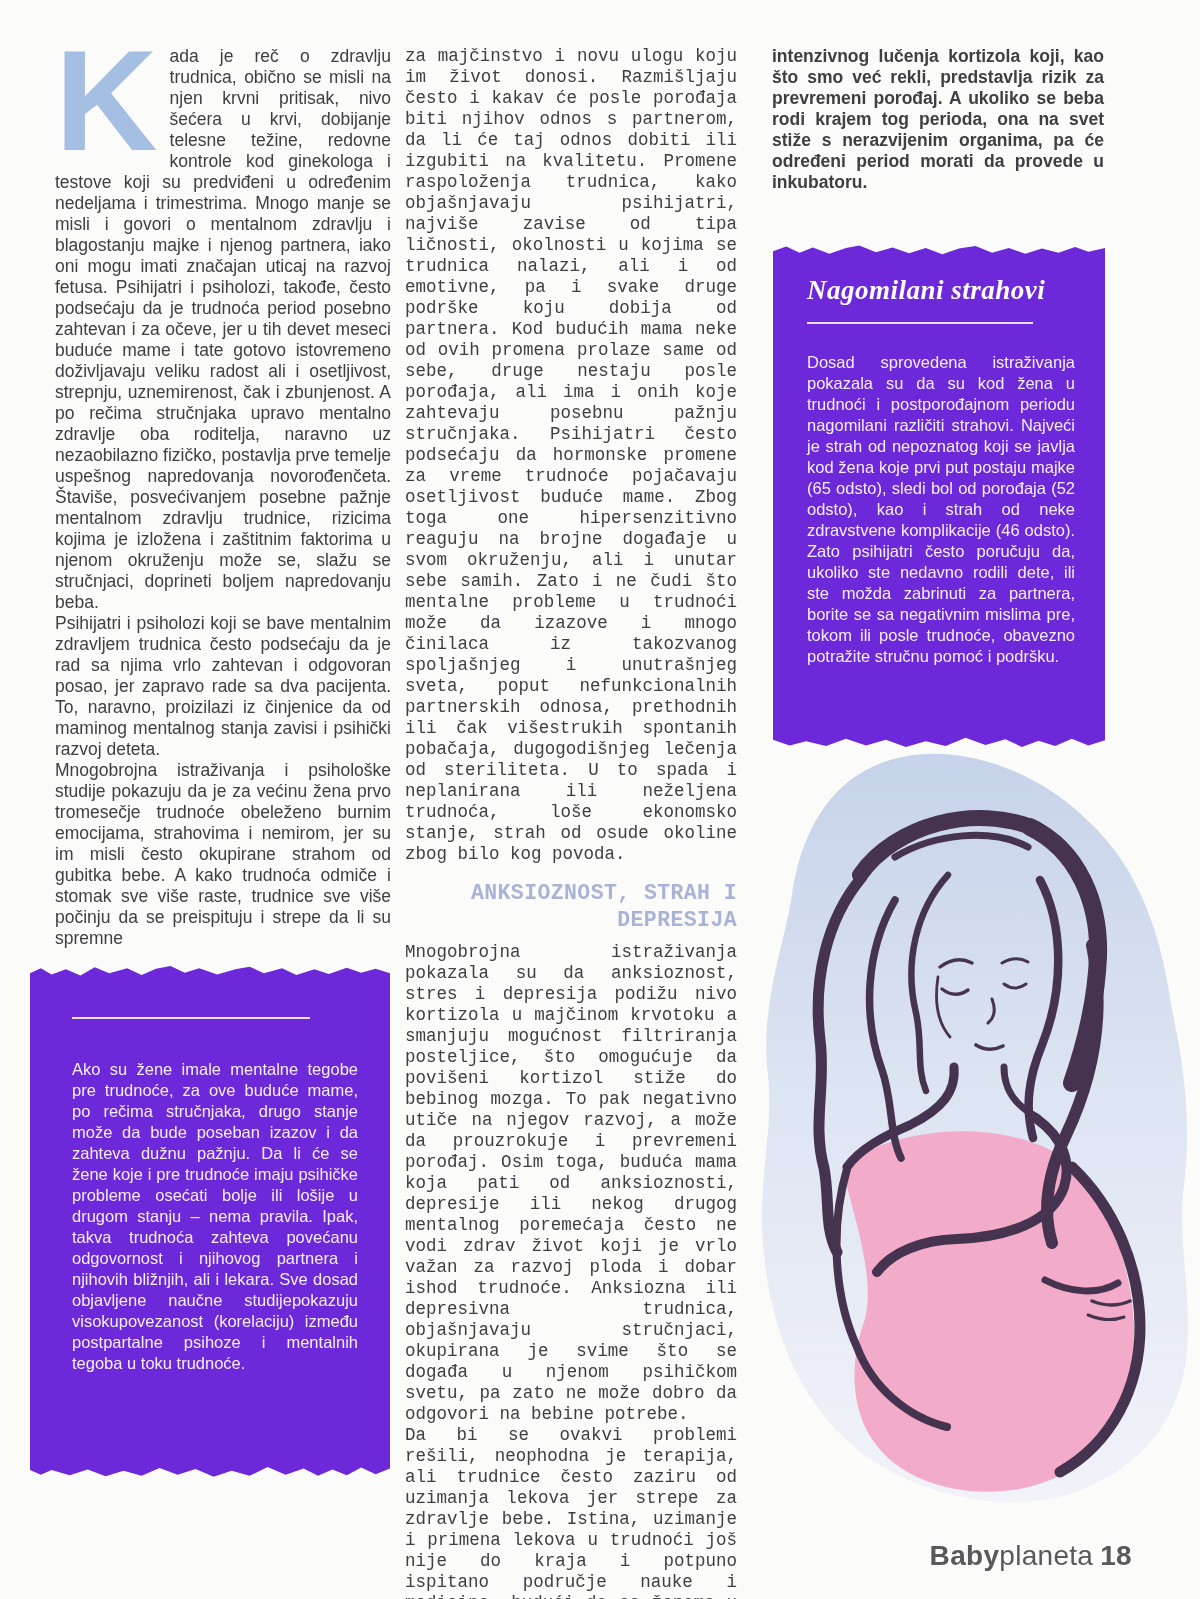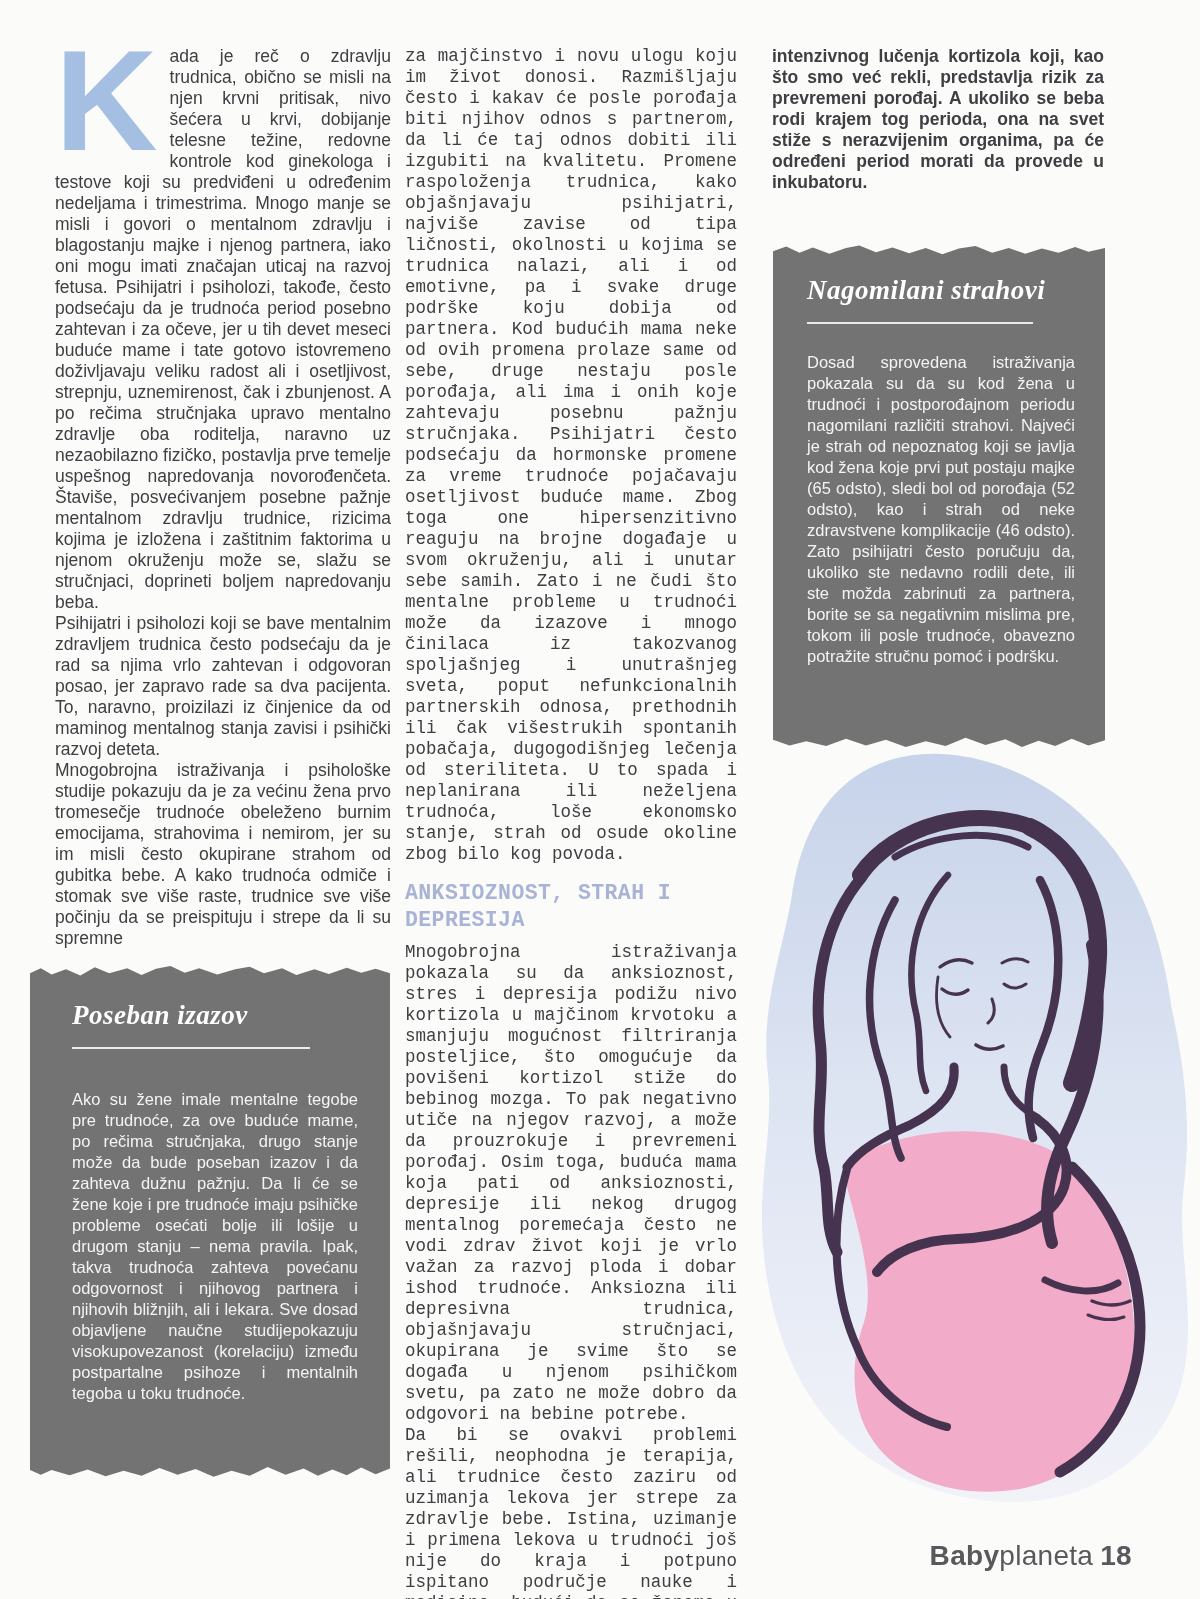--- a/index.html
+++ b/index.html
@@ -3,22 +3,22 @@
 <meta charset="utf-8">
 <style>
   html,body{margin:0;padding:0;background:#ffffff;}
   .page{position:relative;width:1200px;height:1599px;background:#fbfbfa;overflow:hidden;
         font-family:"Liberation Sans",sans-serif;}
   .col{position:absolute;text-align:justify;color:#3e3e43;font-size:17.5px;line-height:21px;}
   .col p{margin:0;}
   .dropcap{float:left;font-weight:700;color:#a5bfe3;font-size:142px;line-height:104px;
            margin:3px 12px 1px 0;}
   .section-heading{color:#a9b3d6;font-size:21.5px;line-height:27px;font-weight:700;
-                   letter-spacing:.4px;margin:15px 0 8px 0;text-align:left;}
-  .torn-box{position:absolute;background:#737373;box-sizing:border-box;overflow:hidden;}
+                   letter-spacing:.4px;margin:15px 0 8px 0;text-align:right;}
+  .torn-box{position:absolute;background:#6d28d9;box-sizing:border-box;overflow:hidden;}
   .box1{left:30px;top:963px;width:360px;height:518px;padding:37px 32px 0 42px;
     clip-path:polygon(0% 2.0%,3% 1.0%,6% 2.2%,10% 1.2%,14% 2.4%,18% .8%,22% 2.0%,27% 1.0%,31% 2.3%,35% 1.1%,39% .6%,43% 1.9%,47% 1.0%,52% 2.2%,57% 1.2%,61% .7%,65% 2.0%,70% 1.0%,74% 2.3%,79% 1.2%,83% 2.1%,88% .9%,92% 1.9%,96% 1.1%,100% 2.0%,100% 97.6%,96% 98.7%,92% 97.4%,88% 98.9%,84% 97.8%,80% 99.0%,76% 97.6%,71% 98.8%,66% 97.3%,61% 99.0%,56% 98.0%,51% 99.2%,46% 97.7%,41% 98.8%,36% 97.5%,31% 99.0%,26% 98.0%,21% 99.1%,16% 97.8%,11% 98.9%,6% 97.9%,3% 98.8%,0% 97.9%);}
   .box2{left:773px;top:243px;width:332px;height:508px;padding:32px 30px 0 34px;
     clip-path:polygon(0% 1.6%,4% .7%,8% 1.9%,12% .9%,17% 2.1%,22% 1.0%,26% .5%,31% 1.8%,36% .9%,41% 2.0%,46% 1.0%,51% 2.2%,56% 1.1%,61% .6%,66% 1.9%,71% 1.0%,76% 2.1%,81% 1.1%,86% 1.9%,91% .8%,95% 1.7%,100% 1.0%,100% 97.9%,95% 98.9%,90% 97.6%,85% 99.0%,80% 98.0%,75% 99.2%,70% 97.7%,64% 98.8%,58% 97.4%,52% 99.0%,46% 98.1%,40% 99.2%,34% 97.8%,28% 98.9%,22% 97.6%,16% 99.0%,10% 98.1%,5% 98.9%,0% 97.8%);}
   .box-title{font-family:"Liberation Serif",serif;font-style:italic;font-weight:700;color:#ffffff;
              font-size:27px;line-height:30px;margin:0;letter-spacing:.5px;}
   .box-rule{height:2px;background:rgba(255,255,255,.85);border:none;margin:17px 0 0 0;}
   .rule1{width:238px;} .rule2{width:226px;}
   .box-body{color:rgba(255,255,255,.92);font-size:16.5px;line-height:21px;text-align:justify;margin:0;}
   .box1 .box-body{margin-top:40px;} .box2 .box-body{margin-top:28px;}
@@ -33,21 +33,20 @@
 
   <div class="col" style="left:55px;top:46px;width:336px;">
     <p>
       <span class="dropcap">K</span><span>ada je reč o zdravlju trudnica, obično se misli na njen krvni pritisak, nivo šećera u krvi, dobijanje telesne težine, redovne kontrole kod ginekologa i testove koji su predviđeni u određenim nedeljama i trimestrima. Mnogo manje se misli i govori o mentalnom zdravlju i blagostanju majke i njenog partnera, iako oni mogu imati značajan uticaj na razvoj fetusa. Psihijatri i psiholozi, takođe, često podsećaju da je trudnoća period posebno zahtevan i za očeve, jer u tih devet meseci buduće mame i tate gotovo istovremeno doživljavaju veliku radost ali i osetljivost, strepnju, uznemirenost, čak i zbunjenost. A po rečima stručnjaka upravo mentalno zdravlje oba roditelja, naravno uz nezaobilazno fizičko, postavlja prve temelje uspešnog napredovanja novorođenčeta. Štaviše, posvećivanjem posebne pažnje mentalnom zdravlju trudnice, rizicima kojima je izložena i zaštitnim faktorima u njenom okruženju može se, slažu se stručnjaci, doprineti boljem napredovanju beba.</span>
     </p>
     <p>Psihijatri i psiholozi koji se bave mentalnim zdravljem trudnica često podsećaju da je rad sa njima vrlo zahtevan i odgovoran posao, jer zapravo rade sa dva pacijenta. To, naravno, proizilazi iz činjenice da od maminog mentalnog stanja zavisi i psihički razvoj deteta.</p>
     <p>Mnogobrojna istraživanja i psihološke studije pokazuju da je za većinu žena prvo tromesečje trudnoće obeleženo burnim emocijama, strahovima i nemirom, jer su im misli često okupirane strahom od gubitka bebe. A kako trudnoća odmiče i stomak sve više raste, trudnice sve više počinju da se preispituju i strepe da li su spremne</p>
   </div>
 
   <aside class="torn-box box1">
-    <h3 class="box-title">Poseban izazov</h3>
     <div class="box-rule rule1"></div>
     <p class="box-body">Ako su žene imale mentalne tegobe pre trudnoće, za ove buduće mame, po rečima stručnjaka, drugo stanje može da bude poseban izazov i da zahteva dužnu pažnju. Da li će se žene koje i pre trudnoće imaju psihičke probleme osećati bolje ili lošije u drugom stanju – nema pravila. Ipak, takva trudnoća zahteva povećanu odgovornost i njihovog partnera i njihovih bližnjih, ali i lekara. Sve dosad objavljene naučne studijepokazuju visokupovezanost (korelaciju) između postpartalne psihoze i mentalnih tegoba u toku trudnoće.</p>
   </aside>
 
   <div class="col" style="left:405px;top:46px;width:332px;font-family:Liberation Mono, monospace;">
     <p>za majčinstvo i novu ulogu koju im život donosi. Razmišljaju često i kakav će posle porođaja biti njihov odnos s partnerom, da li će taj odnos dobiti ili izgubiti na kvalitetu. Promene raspoloženja trudnica, kako objašnjavaju psihijatri, najviše zavise od tipa ličnosti, okolnosti u kojima se trudnica nalazi, ali i od emotivne, pa i svake druge podrške koju dobija od partnera. Kod budućih mama neke od ovih promena prolaze same od sebe, druge nestaju posle porođaja, ali ima i onih koje zahtevaju posebnu pažnju stručnjaka. Psihijatri često podsećaju da hormonske promene za vreme trudnoće pojačavaju osetljivost buduće mame. Zbog toga one hipersenzitivno reaguju na brojne događaje u svom okruženju, ali i unutar sebe samih. Zato i ne čudi što mentalne probleme u trudnoći može da izazove i mnogo činilaca iz takozvanog spoljašnjeg i unutrašnjeg sveta, poput nefunkcionalnih partnerskih odnosa, prethodnih ili čak višestrukih spontanih pobačaja, dugogodišnjeg lečenja od steriliteta. U to spada i neplanirana ili neželjena trudnoća, loše ekonomsko stanje, strah od osude okoline zbog bilo kog povoda.</p>
     <h2 class="section-heading">ANKSIOZNOST, STRAH I DEPRESIJA</h2>
     <p>Mnogobrojna istraživanja pokazala su da anksioznost, stres i depresija podižu nivo kortizola u majčinom krvotoku a smanjuju mogućnost filtriranja posteljice, što omogućuje da povišeni kortizol stiže do bebinog mozga. To pak negativno utiče na njegov razvoj, a može da prouzrokuje i prevremeni porođaj. Osim toga, buduća mama koja pati od anksioznosti, depresije ili nekog drugog mentalnog poremećaja često ne vodi zdrav život koji je vrlo važan za razvoj ploda i dobar ishod trudnoće. Anksiozna ili depresivna trudnica, objašnjavaju stručnjaci, okupirana je svime što se događa u njenom psihičkom svetu, pa zato ne može dobro da odgovori na bebine potrebe.</p>
     <p>Da bi se ovakvi problemi rešili, neophodna je terapija, ali trudnice često zaziru od uzimanja lekova jer strepe za zdravlje bebe. Istina, uzimanje i primena lekova u trudnoći još nije do kraja i potpuno ispitano područje nauke i medicine, budući da se ženama u drugom stanju ne smeju davati farmaceutski lekovi i testirati njihovo dejstvo. Ipak, zahvaljujući istraživanjima na životinjama, naučnici su ustanovili da neki psihijatrijski lekovi ne štete plodu ili mogu imati štetno dejstvo samo u nekim nedeljama trudnoće, kao i da su neke psihoze budućih mama potencijalno rizičnije za loš ishod trudnoće nego uzimanje leka. U slučaju anksioznosti i depresije, na primer, ustanovljeno je da krajem šestog i početkom sedmog meseca trudnoće dolazi do</p>
   </div>

